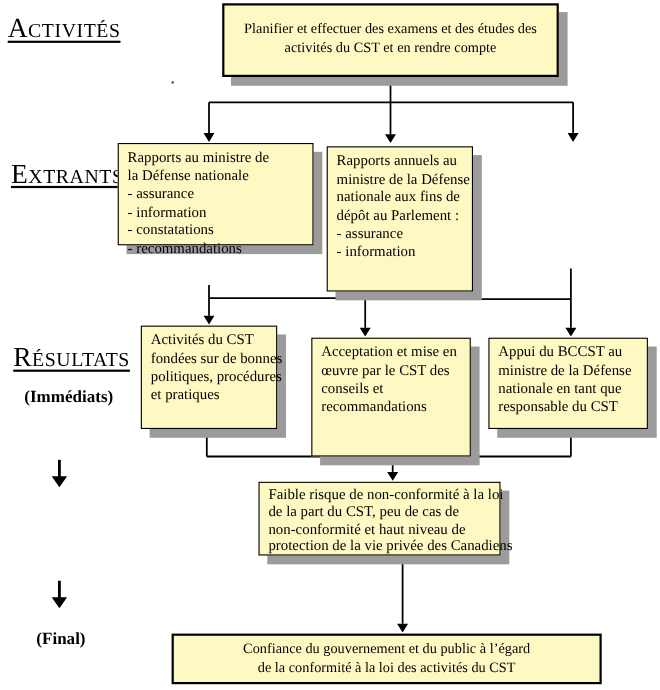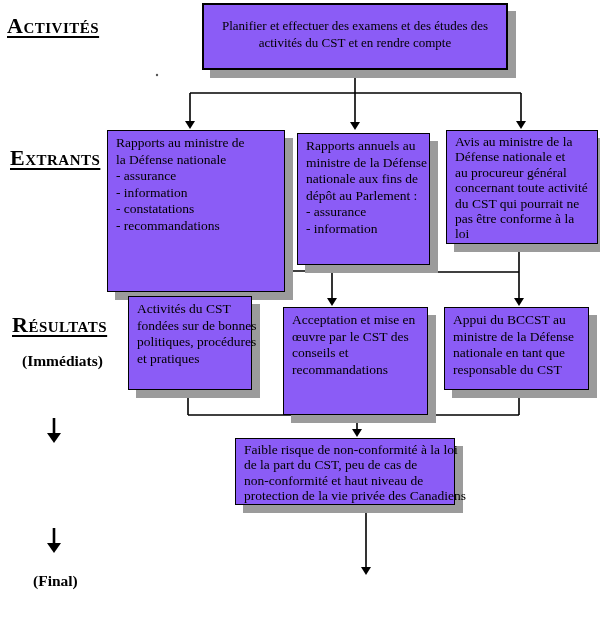--- a/index.html
+++ b/index.html
@@ -2,27 +2,27 @@
 <html><head>
 <meta charset="utf-8">
 <style>
   html,body{margin:0;padding:0;background:#fff;}
   .stage{
     position:relative;width:600px;height:627px;background:#ffffff;
     overflow:hidden;font-family:"Liberation Serif","DejaVu Serif",serif;color:#000;
   }
   .connectors{position:absolute;left:0;top:0;}
   .box{
-    position:absolute;background:#8b5cf6;border:1.5px solid #000;box-sizing:border-box;
+    position:absolute;background:#fef9c3;border:1.5px solid #000;box-sizing:border-box;
     font-size:13.5px;line-height:16.5px;white-space:pre;padding:4px 6px 4px 8px;
   }
   .shadow{box-shadow:8px 8px 0 #9b9b9b;}
   .center{text-align:center;padding-left:2px;padding-right:2px;}
   .rowlabel{
-    position:absolute;font-weight:bold;font-variant:small-caps;font-size:22px;
+    position:absolute;font-weight:normal;font-variant:small-caps;font-size:25px;
     letter-spacing:0.5px;text-decoration:underline;text-decoration-thickness:2px;
     text-underline-offset:3px;white-space:nowrap;
   }
   .sublabel{position:absolute;font-weight:bold;font-size:15.5px;white-space:nowrap;}
 </style>
 </head>
 <body>
 
 <div class="stage">
 
@@ -76,52 +76,47 @@
 
   <div class="rowlabel" style="left:7px;top:13px">Activités</div>
   <div class="rowlabel" style="left:10px;top:145px">Extrants</div>
   <div class="rowlabel" style="left:12px;top:312px">Résultats</div>
   <div class="sublabel" style="left:22px;top:352px">(Immédiats)</div>
   <div class="sublabel" style="left:33px;top:572px">(Final)</div>
 
   <div class="box shadow center" style="left:202px;top:3px;width:306px;height:67px;border-width:2px;padding-top:13px;font-size:13px">Planifier et effectuer des examens et des études des
 activités du CST et en rendre compte</div>
 
-  <div class="box shadow" style="left:107px;top:130px;width:178px;height:162px">Rapports au ministre de
+  <div class="box shadow" style="left:107px;top:130px;width:178px;height:93px">Rapports au ministre de
 la Défense nationale
 - assurance
 - information
 - constatations
 - recommandations</div>
   <div class="box shadow" style="left:297px;top:133px;width:133px;height:132px">Rapports annuels au
 ministre de la Défense
 nationale aux fins de
 dépôt au Parlement :
 - assurance
 - information</div>
-  <div class="box shadow" style="left:446px;top:130px;width:152px;height:114px;line-height:15.4px;padding-top:3px">Avis au ministre de la
-Défense nationale et
-au procureur général
-concernant toute activité
-du CST qui pourrait ne
-pas être conforme à la
-loi</div>
 
   <div class="box shadow" style="left:128px;top:296px;width:124px;height:94px">Activités du CST
 fondées sur de bonnes
 politiques, procédures
 et pratiques</div>
   <div class="box shadow" style="left:283px;top:307px;width:145px;height:108px">Acceptation et mise en
 œuvre par le CST des
 conseils et
 recommandations</div>
   <div class="box shadow" style="left:444px;top:307px;width:145px;height:83px">Appui du BCCST au
 ministre de la Défense
 nationale en tant que
 responsable du CST</div>
 
   <div class="box shadow" style="left:235px;top:438px;width:220px;height:67px;line-height:15.3px;padding-top:3px">Faible risque de non-conformité à la loi
 de la part du CST, peu de cas de
 non-conformité et haut niveau de
 protection de la vie privée des Canadiens</div>
 
+  <div class="box center" style="left:156px;top:576px;width:391px;height:46px;border-width:2.5px;padding-top:4px;font-size:13px">Confiance du gouvernement et du public à l’égard
+de la conformité à la loi des activités du CST</div>
 
 </div>
 
 </body></html>

